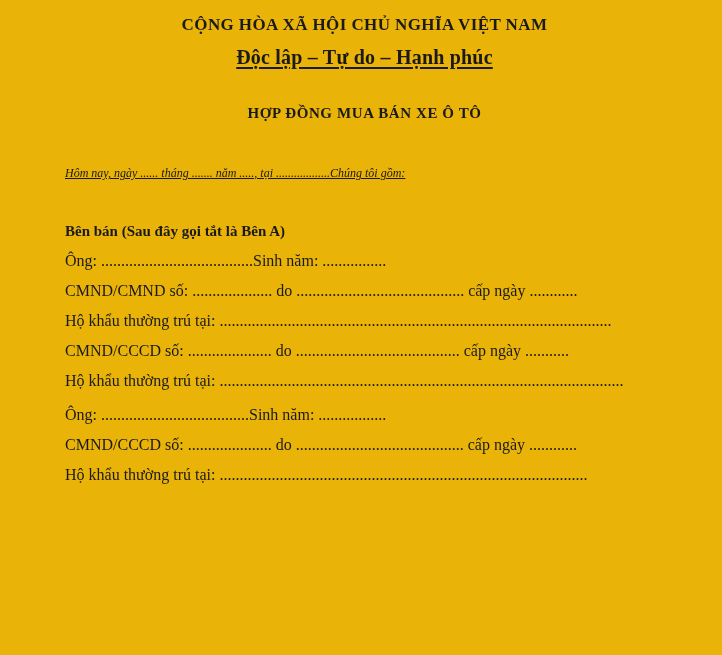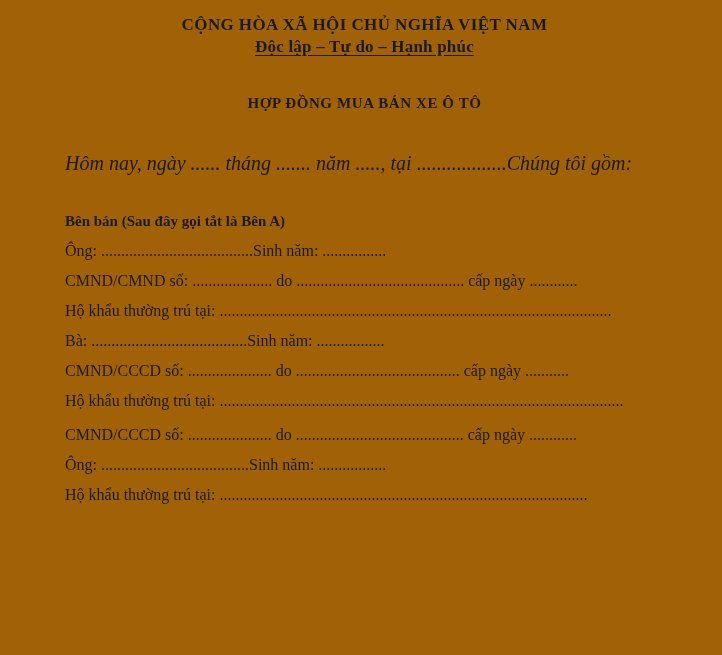--- a/index.html
+++ b/index.html
@@ -1,55 +1,57 @@
 <!DOCTYPE html>
 <html><head>
 <meta charset="utf-8">
 <style>
   * { margin: 0; padding: 0; box-sizing: border-box; }
   html, body { background: #ffffff; }
   .page {
     position: relative;
     width: 722px;
     height: 655px;
-    background: #a16207;
+    background: #eab308;
     color: #1a1a1a;
     font-family: "Liberation Serif", "DejaVu Serif", serif;
     font-size: 16px;
     padding: 14px 58px 0 65px;
     overflow: hidden;
   }
   .center { text-align: center; }
   .bold { font-weight: bold; }
   .italic { font-style: italic; }
   .header1 {
     font-size: 17px;
     letter-spacing: 0.4px;
     line-height: 22px;
   }
   .header2 {
-    font-size: 17px;
+    margin-top: 10px;
+    font-size: 20px;
     line-height: 22px;
     letter-spacing: 0.2px;
   }
   .header2 span {
     text-decoration: underline;
     text-underline-offset: 3px;
   }
   .doc-title {
     margin-top: 34px;
     font-size: 15px;
     letter-spacing: 0.6px;
     line-height: 22px;
   }
   .intro {
     margin-top: 38px;
-    font-size: 20px;
+    font-size: 12px;
     line-height: 22px;
     white-space: nowrap;
+    text-decoration: underline;
   }
   .section-heading {
     margin-top: 36px;
     font-size: 15px;
     line-height: 22px;
   }
   .section-heading.buyer-gap { margin-top: 32px; }
   .form-lines { margin-top: 4px; }
   .form-line {
     line-height: 30px;
@@ -77,28 +79,27 @@
   <div class="center bold doc-title">HỢP ĐỒNG MUA BÁN XE Ô TÔ</div>
 
   <div class="intro italic">Hôm nay, ngày ...... tháng ....... năm ....., tại ..................Chúng tôi gồm:</div>
 
   <div>
     <div class="bold section-heading">Bên bán (Sau đây gọi tắt là Bên A)</div>
     <div class="form-lines">
       <div class="form-line">Ông: ......................................Sinh năm: ................</div>
       <div class="form-line">CMND/CMND số: .................... do .......................................... cấp ngày ............</div>
       <div class="form-line">Hộ khẩu thường trú tại: ..................................................................................................</div>
-      <div class="form-line">Bà: .......................................Sinh năm: .................</div>
       <div class="form-line">CMND/CCCD số: ..................... do ......................................... cấp ngày ...........</div>
       <div class="form-line">Hộ khẩu thường trú tại: .....................................................................................................</div>
     </div>
   </div>
 
   <div>
     <div class="form-lines">
+      <div class="form-line">Ông: .....................................Sinh năm: .................</div>
       <div class="form-line">CMND/CCCD số: ..................... do .......................................... cấp ngày ............</div>
-      <div class="form-line">Ông: .....................................Sinh năm: .................</div>
       <div class="form-line">Hộ khẩu thường trú tại: ............................................................................................</div>
     </div>
   </div>
 
 
 </div>
 
 </body></html>

